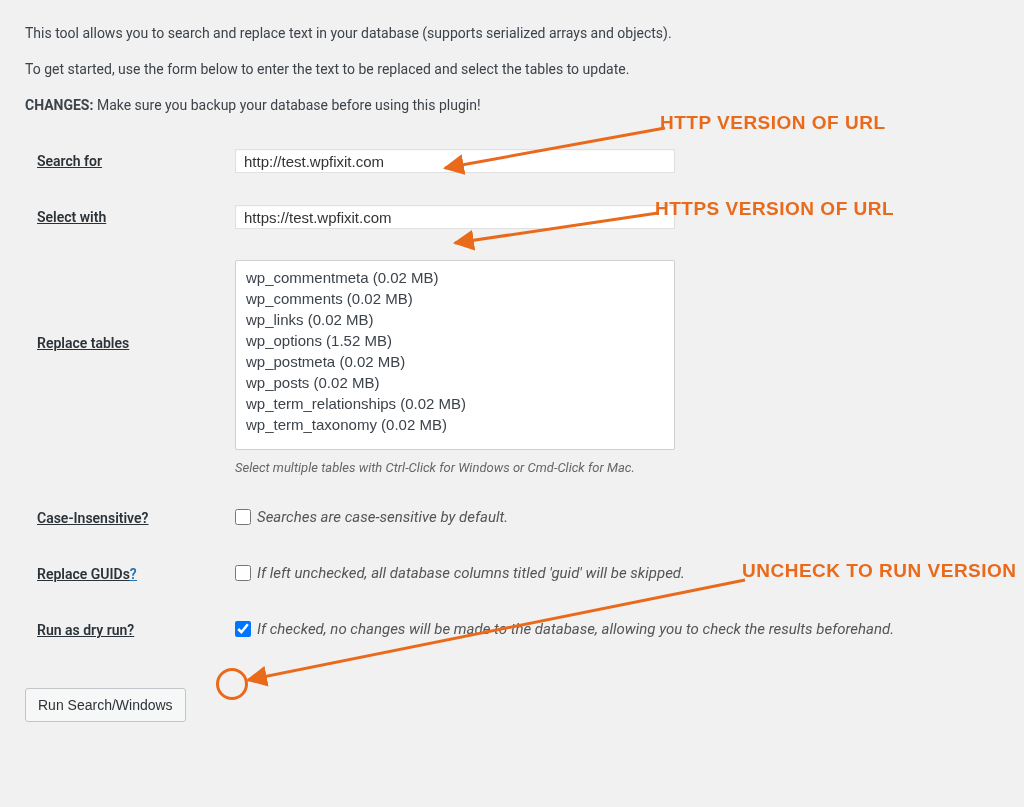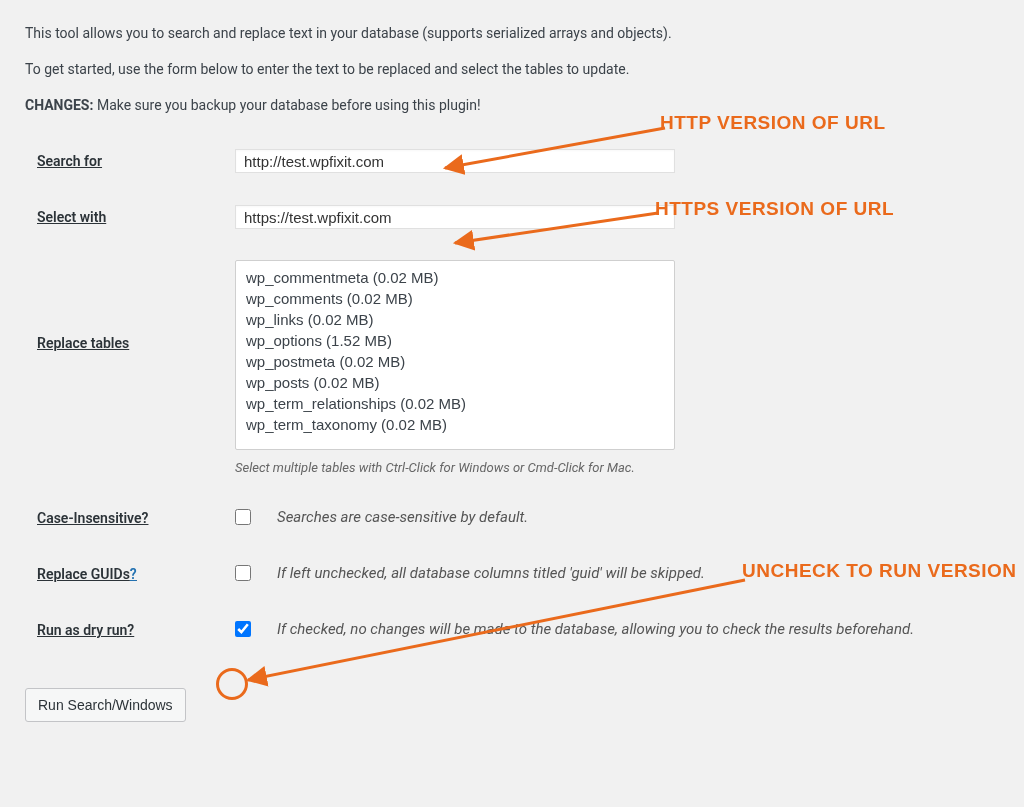--- a/index.html
+++ b/index.html
@@ -51,21 +51,21 @@
     .hint {
       font-style: italic;
       color: #666;
       margin-top: 10px;
       display: block;
       font-size: 13px;
     }
     .checkbox-row label {
       display: inline-flex;
       align-items: center;
-      gap: 26px;
+      gap: 6px;
     }
     .checkbox-row input[type="checkbox"] {
       width: 16px;
       height: 16px;
       border: 1px solid #888;
       background: #fff;
     }
     .checkbox-desc {
       font-style: italic;
       color: #555;

